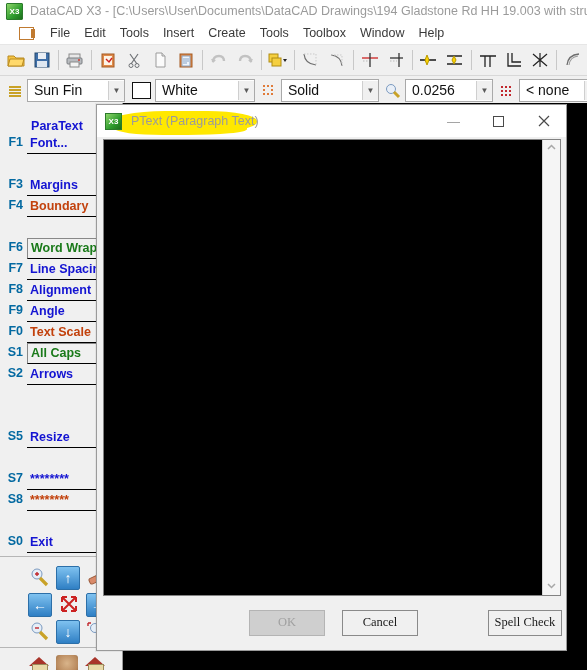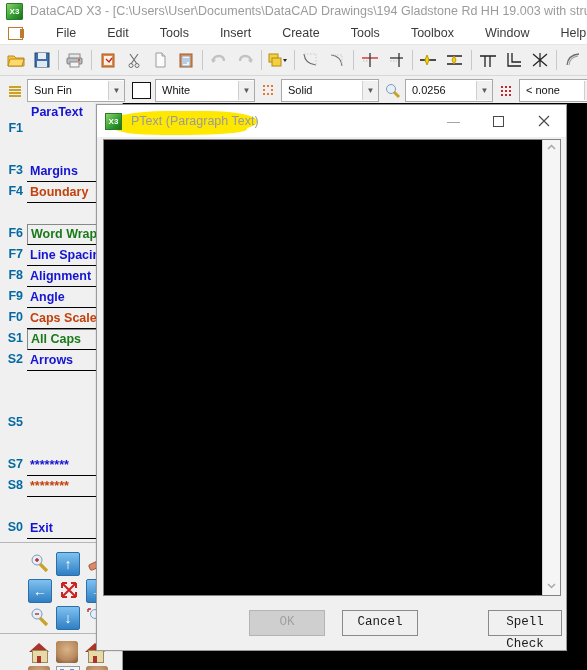--- a/index.html
+++ b/index.html
@@ -57,23 +57,22 @@
     text-overflow: clip;
     white-space: nowrap;
   }
 
   
   .menubar {
     height: 22px;
     background: #ffffff;
     display: flex;
     align-items: center;
-    padding-left: 8px;
+    padding-left: 19px;
     border-bottom: 1px solid #e6e6e6;
-    gap: 17px;
   }
   .menubar .doc-icon {
     width: 16px; height: 13px;
     margin-right: 8px;
     position: relative;
     flex: none;
   }
   .menubar .doc-icon .sh {
     position: absolute; left: 0; top: 0;
     width: 13px; height: 11px;
@@ -131,21 +130,21 @@
     height: 21px;
     background: #fff;
     border: 1px solid #a9a9a9;
     display: flex;
     align-items: center;
     margin-right: 2px;
     flex: none;
   }
   .combo .cval {
     padding: 0 6px;
-    font-size: 11px;
+    font-size: 14px;
     color: #111;
     white-space: nowrap;
     line-height: 21px;
   }
   .combo .carrow {
     width: 15px;
     height: 19px;
     border-left: 1px solid #cfcfcf;
     background: #f0f0f0;
     color: #5a5a5a;
@@ -178,21 +177,21 @@
     border-right: 1px solid #9a9a9a;
     position: relative;
     flex: none;
     overflow: hidden;
   }
   .menu-title {
     text-align: center;
     color: #1414d2;
     font-weight: bold;
     font-size: 12.5px;
-    padding-top: 2px;
+    padding-top: 16px;
     padding-right: 8px;
   }
   .skey-row {
     height: 21px;
     display: flex;
     align-items: flex-start;
   }
   .skey {
     width: 23px;
     text-align: right;
@@ -392,21 +391,21 @@
   }
   .dbtn {
     height: 24px;
     border: 1px solid #8a8a8a;
     background: #f0f0f0;
     font-size: 12.5px;
     color: #1a1a1a;
     text-align: center;
     line-height: 22px;
     position: absolute;
-    font-family: Liberation Mono, monospace;
+    font-family: Liberation Serif, serif;
   }
   .dbtn.disabled {
     background: #cfcfcf;
     border-color: #b4b4b4;
     color: #a0a0a0;
   }
   #btn-ok     { left: 152px; width: 74px; }
   #btn-cancel { left: 245px; width: 74px; }
   #btn-spell  { left: 391px; width: 72px; }
 </style>
@@ -641,20 +640,21 @@
   </div>
 
   <div class="workarea">
 
     <div class="sidebar">
       <div class="menu-title">ParaText</div>
 
       <div id="sidebar-rows">
           <div class="skey-row">
             <div class="skey">F1</div>
+            <div class="skey-label blue">Font...</div>
           </div>
           <div class="skey-row">
             <div class="skey"></div>
             <div class="skey-label blue" style="border: none;"></div>
           </div>
           <div class="skey-row">
             <div class="skey">F3</div>
             <div class="skey-label blue">Margins</div>
           </div>
           <div class="skey-row">
@@ -676,40 +676,41 @@
           <div class="skey-row">
             <div class="skey">F8</div>
             <div class="skey-label blue">Alignment</div>
           </div>
           <div class="skey-row">
             <div class="skey">F9</div>
             <div class="skey-label blue">Angle</div>
           </div>
           <div class="skey-row">
             <div class="skey">F0</div>
-            <div class="skey-label red">Caps Scale</div>
+            <div class="skey-label red">Text Scale</div>
           </div>
           <div class="skey-row">
             <div class="skey">S1</div>
             <div class="skey-label green boxed">All Caps</div>
           </div>
           <div class="skey-row">
             <div class="skey">S2</div>
             <div class="skey-label blue">Arrows</div>
           </div>
           <div class="skey-row">
             <div class="skey"></div>
             <div class="skey-label blue" style="border: none;"></div>
           </div>
           <div class="skey-row">
             <div class="skey"></div>
             <div class="skey-label blue" style="border: none;"></div>
           </div>
           <div class="skey-row">
             <div class="skey">S5</div>
+            <div class="skey-label blue">Resize</div>
           </div>
           <div class="skey-row">
             <div class="skey"></div>
             <div class="skey-label blue" style="border: none;"></div>
           </div>
           <div class="skey-row">
             <div class="skey">S7</div>
             <div class="skey-label blue">********</div>
           </div>
           <div class="skey-row">

